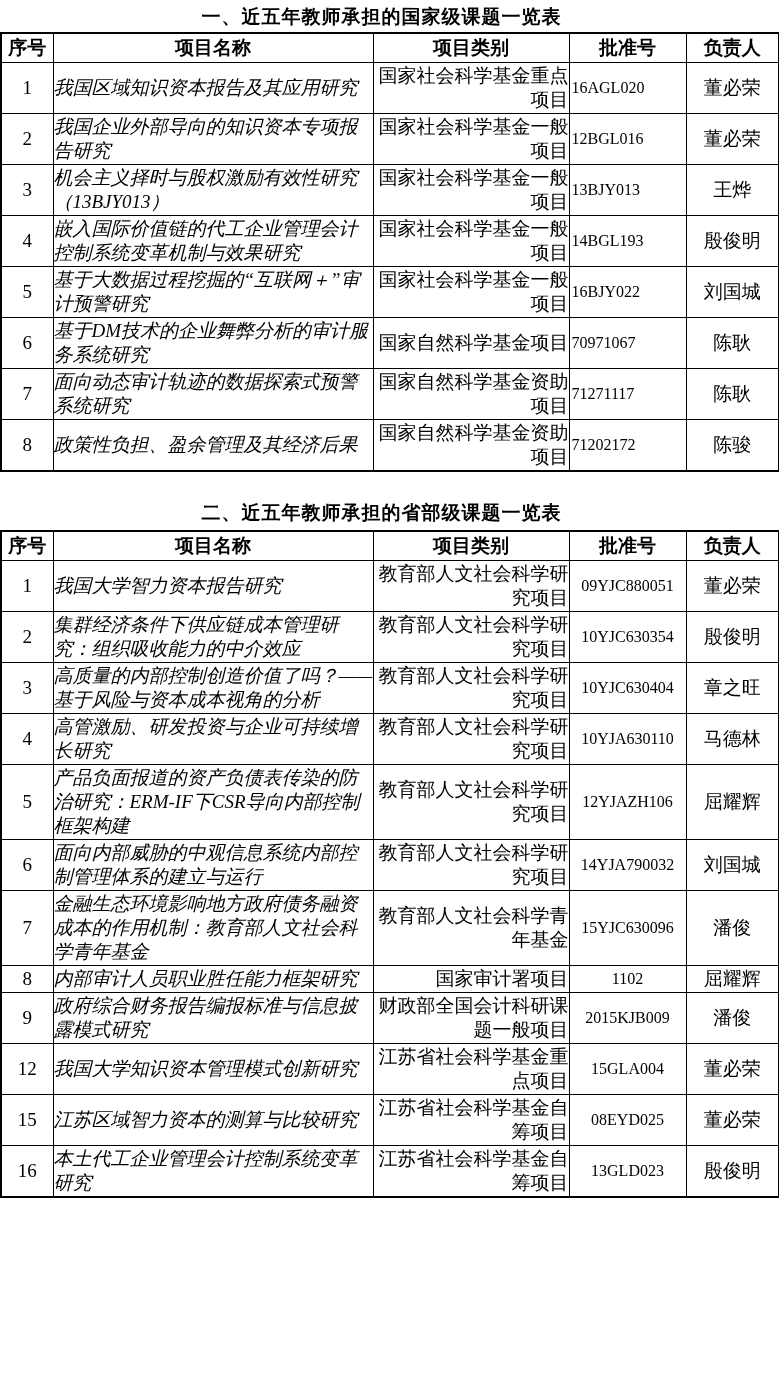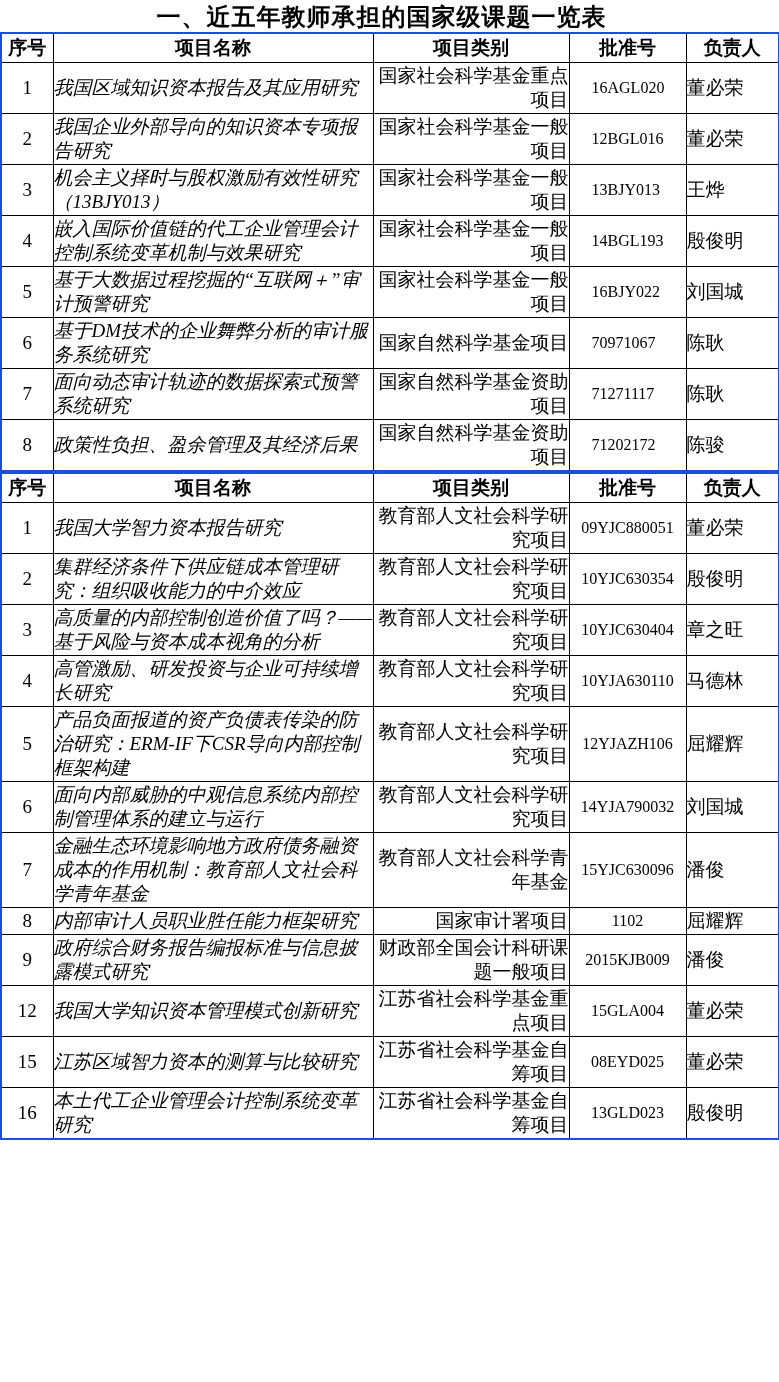--- a/index.html
+++ b/index.html
@@ -9,58 +9,58 @@
     color: #000000;
     font-family: "Liberation Serif", "DejaVu Serif", serif;
   }
   .sheet {
     width: 779px;
     background: #ffffff;
     overflow: hidden;
   }
   .table-title {
     margin: 4px 16px 2px 0;
-    font-size: 24px;
+    font-size: 19px;
     font-weight: bold;
     text-align: center;
     line-height: 26px;
     letter-spacing: 1px;
   }
   section.second .table-title {
     margin-top: 28px;
     margin-bottom: 4px;
   }
   table.projects {
     border-collapse: collapse;
     table-layout: fixed;
     width: 778px;
-    border: 2px solid #1d4ed8;
+    border: 2px solid #000000;
   }
   table.projects th,
   table.projects td {
     border: 1px solid #000000;
     vertical-align: middle;
     line-height: 24px;
     padding: 1px 0;
     overflow-wrap: break-word;
   }
   table.projects th {
     font-size: 19px;
     font-weight: bold;
     text-align: center;
     height: 28px;
     padding: 0;
   }
   td.col0 { font-size: 19px; text-align: center; }
   td.col1 { font-size: 19px; text-align: left; padding-left: 7px; padding-right: 3px; font-style: italic; }
   td.col2 { font-size: 19px; text-align: right; padding-left: 7px; padding-right: 3px; }
   td.col3 { font-size: 16px; word-break: break-all; }
-  table[data-table-index="0"] td.col3 { text-align: left; padding-left: 22px; padding-right: 2px; font-family: Liberation Serif, serif; }
+  table[data-table-index="0"] td.col3 { text-align: left; padding-left: 2px; padding-right: 2px; font-family: Liberation Serif, serif; }
   table[data-table-index="1"] td.col3 { text-align: center; padding-left: 2px; padding-right: 2px; margin-left: 8px; }
-  td.col4 { font-size: 19px; text-align: left; margin-left: 36px; }
+  td.col4 { font-size: 19px; text-align: center; margin-left: 36px; }
   col.c0 { width: 52px; }
   col.c1 { width: 320px; }
   col.c2 { width: 196px; }
   col.c3 { width: 117px; }
   col.c4 { width: 93px; }
 </style>
 </head>
 <body>
 
 <div class="sheet">
@@ -139,20 +139,21 @@
             <td class="col1">政策性负担、盈余管理及其经济后果</td>
             <td class="col2">国家自然科学基金资助项目</td>
             <td class="col3">71202172</td>
             <td class="col4">陈骏</td>
           </tr>
         </tbody>
     </table>
   </section>
 
   <section class="second">
+    <h2 class="table-title">二、近五年教师承担的省部级课题一览表</h2>
     <table class="projects" data-table-index="1">
       <colgroup>
         <col class="c0">
           <col class="c1">
           <col class="c2">
           <col class="c3">
           <col class="c4">
       </colgroup>
       <thead>
         <tr>

